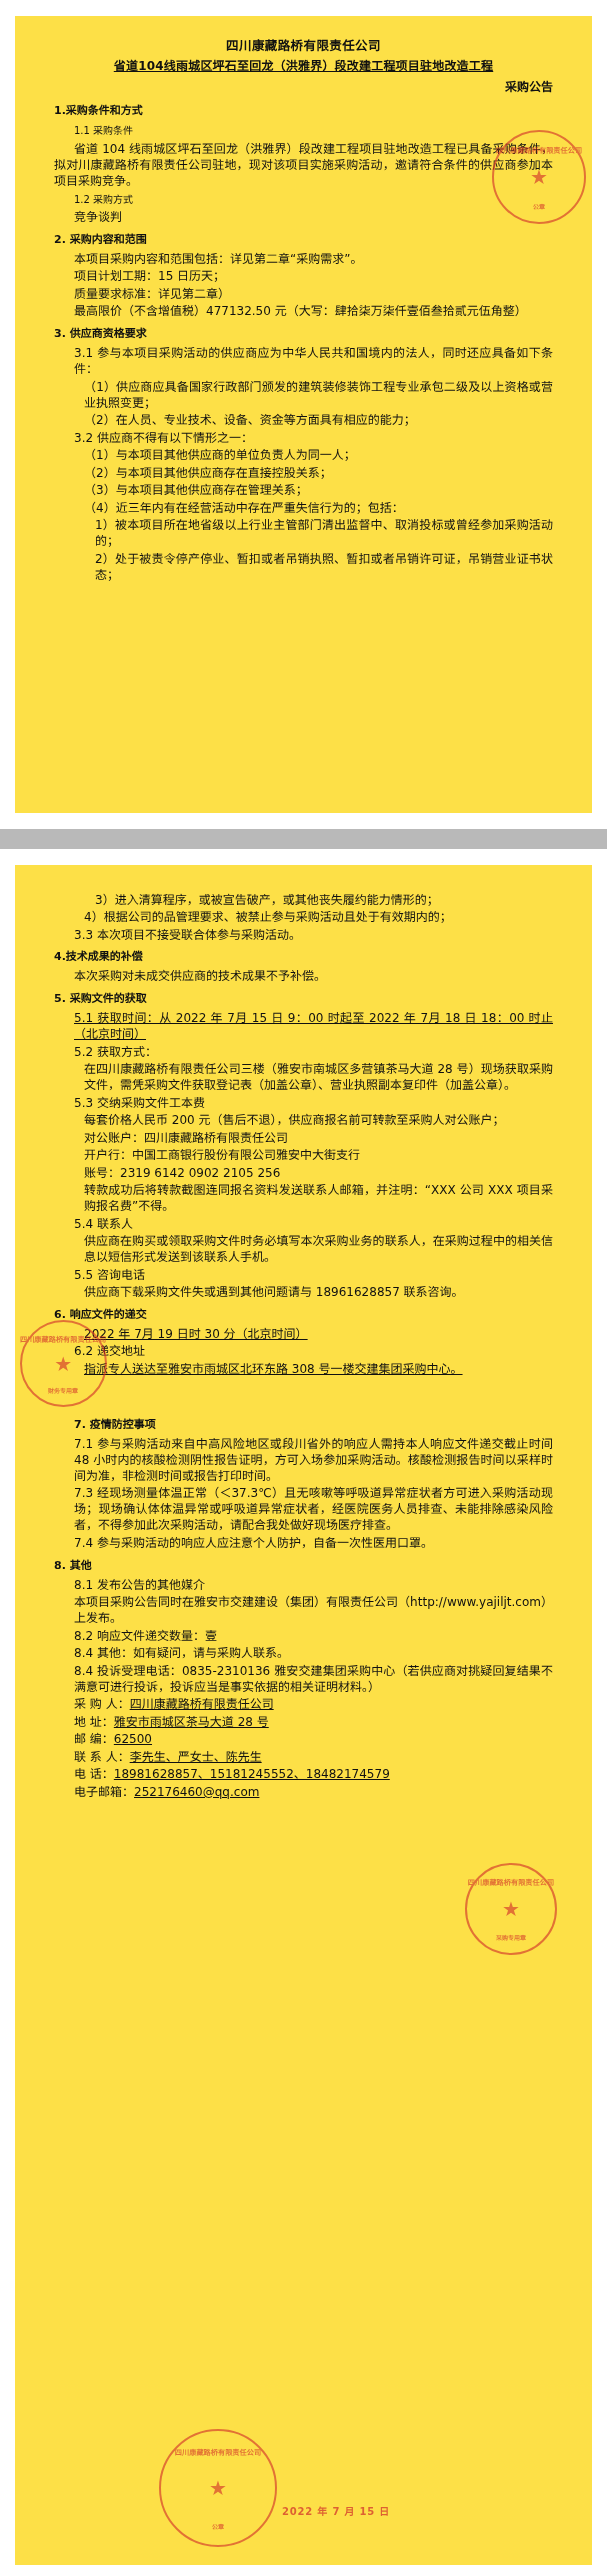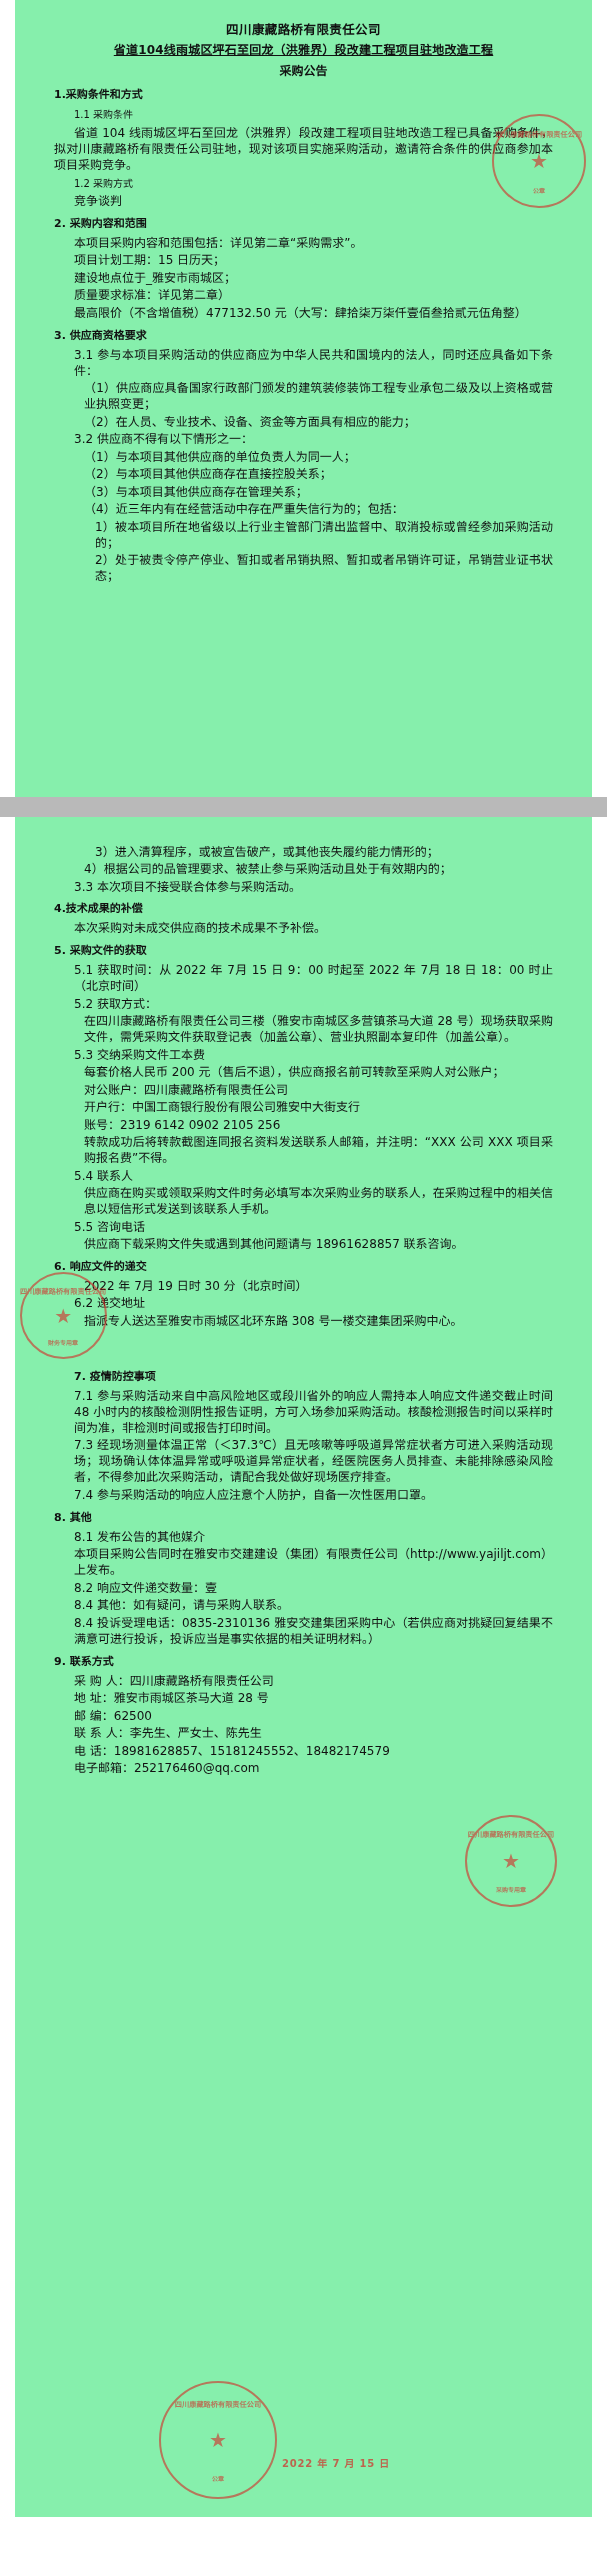--- a/index.html
+++ b/index.html
@@ -6,48 +6,48 @@
   html,body{margin:0;padding:0;background:#b9b9b9;}
   body{font-family:"DejaVu Sans","Liberation Sans",sans-serif;}
   .page{
     width:607px;min-height:2576px;position:relative;
     background:#ffffff;
     margin:0 auto;
     overflow:hidden;
   }
   
   .sheet{
-    background:#86efac;
+    background:#fde047;
     position:relative;
     box-sizing:border-box;
     width:577px;
-    margin:0 auto;
+    margin:16px auto;
   }
   .gap{height:20px;background:#b9b9b9;}
   .pad{padding:20px 39px 20px 39px;}
   .title{
     text-align:center;font-weight:bold;color:#111;
     font-size:12.5px;line-height:20px;letter-spacing:0.4px;
   }
   .title2{
     text-align:center;font-weight:bold;color:#111;
     font-size:12px;line-height:20.5px;letter-spacing:0.2px;
     text-decoration:underline;
   }
   .title3{
-    text-align:center;font-weight:bold;color:#111;
+    text-align:right;font-weight:bold;color:#111;
     font-size:12px;line-height:20px;margin-bottom:4.6px;
   }
   .h1{font-weight:bold;font-size:11px;color:#111;margin:6.8px 0 2.3px 0;line-height:16.7px;}
   .h2{font-size:10px;color:#111;margin:3px 0 1.5px 0;line-height:16px;}
   .p{font-size:12px;color:#111;line-height:16px;margin:1.5px 0;text-align:justify;}
   .ind1{text-indent:20px;}
   .ind2{padding-left:20px;}
   .ind3{padding-left:30px;}
-  .u{}
+  .u{text-decoration:underline;}
   
   .stamp{
     position:absolute;border:2.3px solid #d2302a;border-radius:50%;
     color:#d2302a;opacity:.62;pointer-events:none;
   }
   .star{
     position:absolute;left:50%;top:50%;transform:translate(-50%,-50%);
     color:#d2302a;font-size:20px;line-height:1;
   }
   .stamp-arc{
@@ -78,21 +78,20 @@
 
       <div class="h1">1.采购条件和方式</div>
       <div class="h2 ind2">1.1 采购条件</div>
       <div class="p ind1">省道 104 线雨城区坪石至回龙（洪雅界）段改建工程项目驻地改造工程已具备采购条件，拟对川康藏路桥有限责任公司驻地，现对该项目实施采购活动，邀请符合条件的供应商参加本项目采购竞争。</div>
       <div class="h2 ind2">1.2 采购方式</div>
       <div class="p ind1">竞争谈判</div>
 
       <div class="h1">2. 采购内容和范围</div>
       <div class="p ind1">本项目采购内容和范围包括：详见第二章“采购需求”。</div>
       <div class="p ind1">项目计划工期：15 日历天；</div>
-      <div class="p ind1">建设地点位于_雅安市雨城区；</div>
       <div class="p ind1">质量要求标准：详见第二章）</div>
       <div class="p ind1">最高限价（不含增值税）477132.50 元（大写：肆拾柒万柒仟壹佰叁拾贰元伍角整）</div>
 
       <div class="h1">3. 供应商资格要求</div>
       <div class="p ind2">3.1 参与本项目采购活动的供应商应为中华人民共和国境内的法人，同时还应具备如下条件：</div>
       <div class="p ind3">（1）供应商应具备国家行政部门颁发的建筑装修装饰工程专业承包二级及以上资格或营业执照变更；</div>
       <div class="p ind3">（2）在人员、专业技术、设备、资金等方面具有相应的能力；</div>
       <div class="p ind2">3.2 供应商不得有以下情形之一：</div>
       <div class="p ind3">（1）与本项目其他供应商的单位负责人为同一人；</div>
       <div class="p ind3">（2）与本项目其他供应商存在直接控股关系；</div>
@@ -150,21 +149,20 @@
       <div class="p ind2">7.3 经现场测量体温正常（＜37.3℃）且无咳嗽等呼吸道异常症状者方可进入采购活动现场；现场确认体体温异常或呼吸道异常症状者，经医院医务人员排查、未能排除感染风险者，不得参加此次采购活动，请配合我处做好现场医疗排查。</div>
       <div class="p ind2">7.4 参与采购活动的响应人应注意个人防护，自备一次性医用口罩。</div>
 
       <div class="h1">8. 其他</div>
       <div class="p ind2">8.1 发布公告的其他媒介</div>
       <div class="p ind2">本项目采购公告同时在雅安市交建建设（集团）有限责任公司（http://www.yajiljt.com）上发布。</div>
       <div class="p ind2">8.2 响应文件递交数量：壹</div>
       <div class="p ind2">8.4 其他：如有疑问，请与采购人联系。</div>
       <div class="p ind2">8.4 投诉受理电话：0835-2310136 雅安交建集团采购中心（若供应商对挑疑回复结果不满意可进行投诉，投诉应当是事实依据的相关证明材料。）</div>
 
-      <div class="h1">9. 联系方式</div>
 
       <div class="p ind2">
         <span>采 购 人：</span><span class="u">四川康藏路桥有限责任公司</span>
       </div>
       <div class="p ind2">
         <span>地     址：</span><span class="u">雅安市雨城区茶马大道 28 号</span>
       </div>
       <div class="p ind2">
         <span>邮     编：</span><span class="u">62500</span>
       </div>

